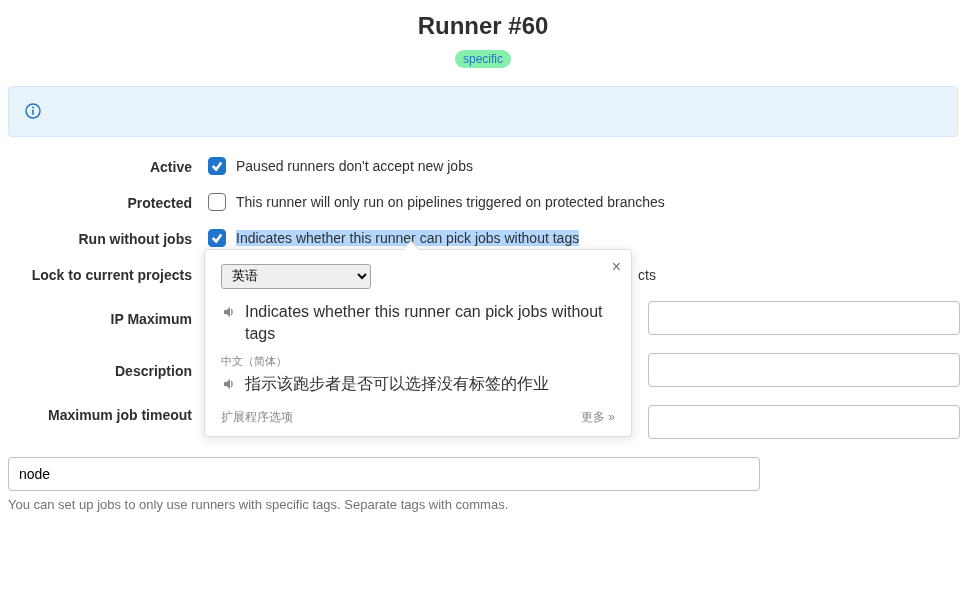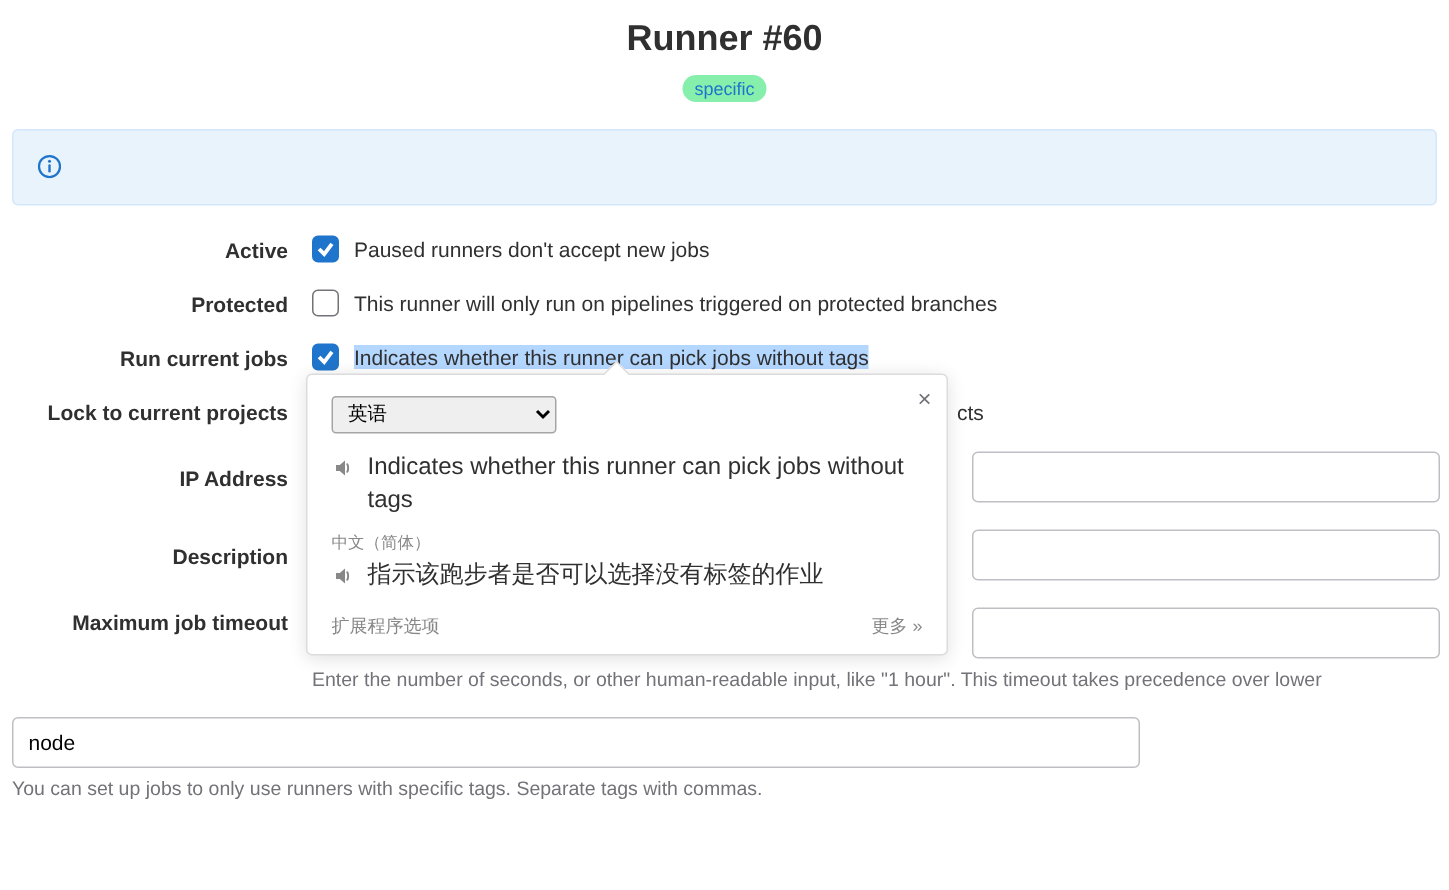--- a/index.html
+++ b/index.html
@@ -244,21 +244,21 @@
   <div class="form-label">Protected</div>
   <div class="form-control">
     <div class="checkbox-row">
       <div class="checkbox unchecked"></div>
       <span class="checkbox-label">This runner will only run on pipelines triggered on protected branches</span>
     </div>
   </div>
 </div>
 
 <div class="form-row">
-  <div class="form-label">Run current jobs</div>
+  <div class="form-label">Run without jobs</div>
   <div class="form-control">
     <div class="checkbox-row">
       <div class="checkbox checked">
         <svg viewBox="0 0 14 14">
             <polyline points="2,7 6,11 12,3"></polyline>
           </svg>
       </div>
       <span class="checkbox-label highlighted">Indicates whether this runner can pick jobs without tags</span>
     </div>
 
@@ -298,38 +298,37 @@
 <div class="form-row">
   <div class="form-label">Lock to current projects</div>
   <div class="form-control">
     <div class="checkbox-row">
       <span class="truncated-text" style="margin-left:430px">cts</span>
     </div>
   </div>
 </div>
 
 <div class="form-input-row">
-  <div class="form-label">IP Address</div>
+  <div class="form-label">IP Maximum</div>
   <div class="form-control" style="margin-left:440px;">
     <input type="text" class="text-input" style="width: 312px;">
   </div>
 </div>
 
 <div class="form-input-row" style="margin-top:18px">
   <div class="form-label">Description</div>
   <div class="form-control" style="margin-left:440px;">
     <input type="text" class="text-input" style="width: 312px;">
   </div>
 </div>
 
 <div class="form-row" style="margin-top:18px">
   <div class="form-label">Maximum job timeout</div>
   <div class="form-control">
     <input type="text" class="text-input" style="margin-left: 440px; width: 312px;">
-    <div class="help-text">Enter the number of seconds, or other human-readable input, like "1 hour". This timeout takes precedence over lower</div>
   </div>
 </div>
 
 <div class="form-row">
   <div class="form-control">
     <input type="text" class="text-input" value="node" style="">
     <div class="help-text">You can set up jobs to only use runners with specific tags. Separate tags with commas.</div>
   </div>
 </div>
 

